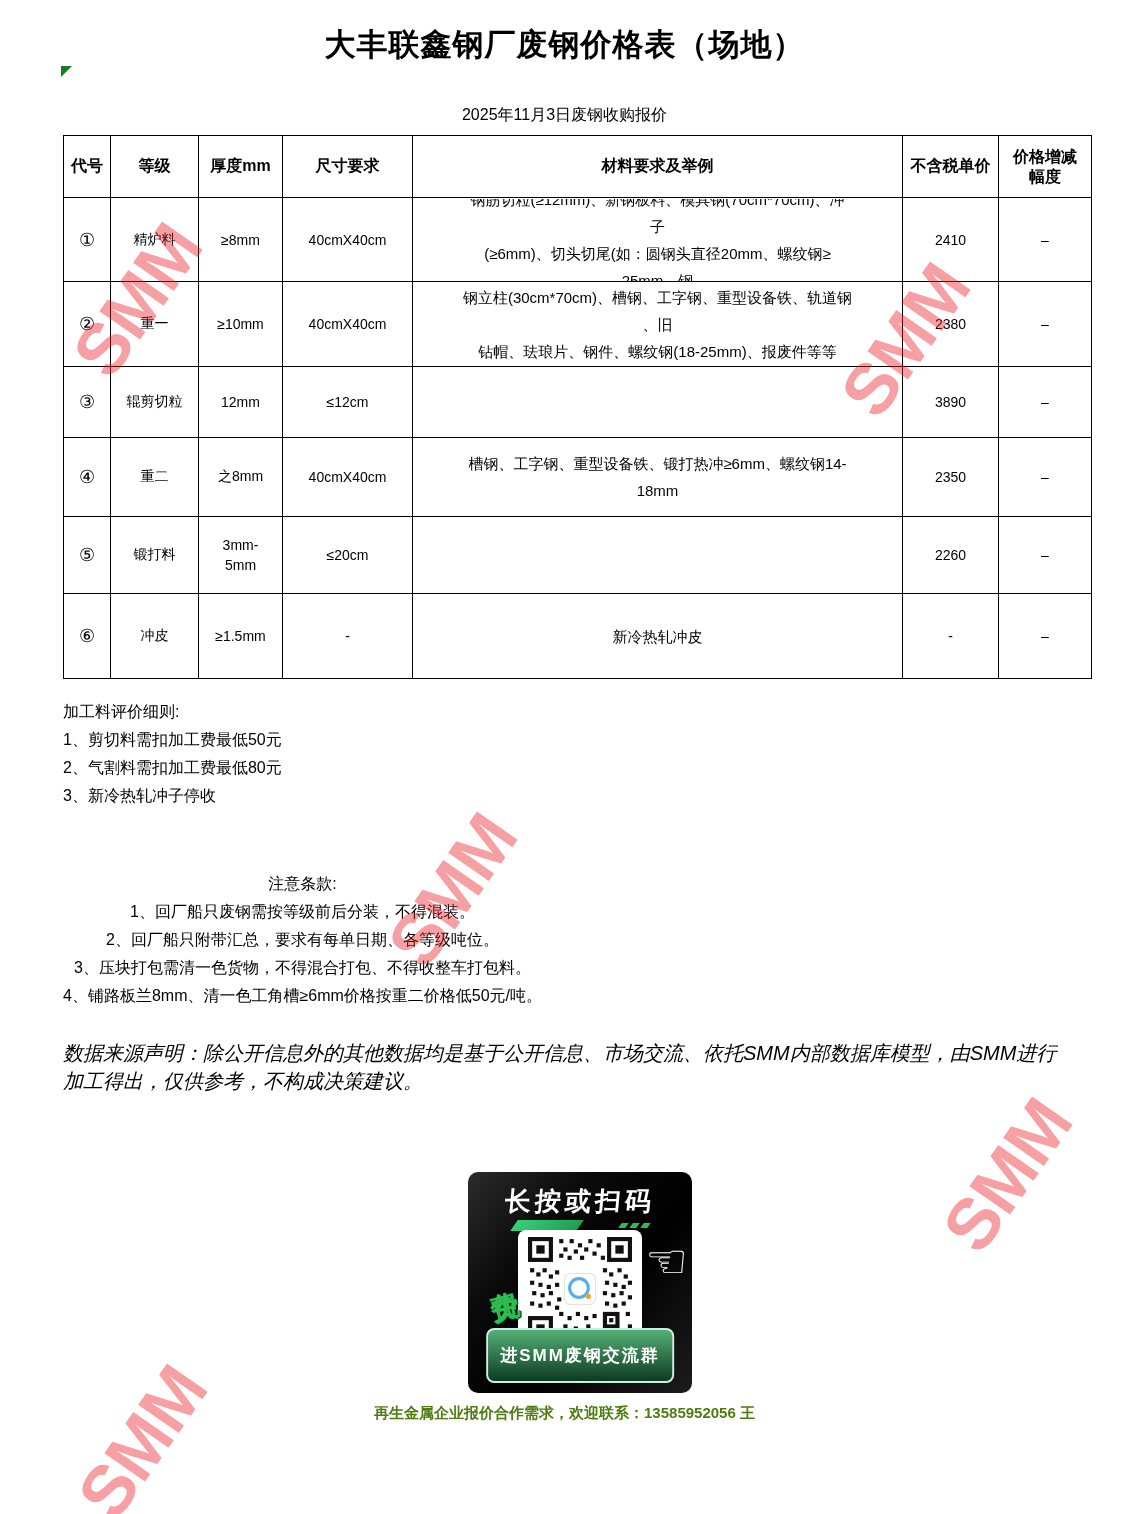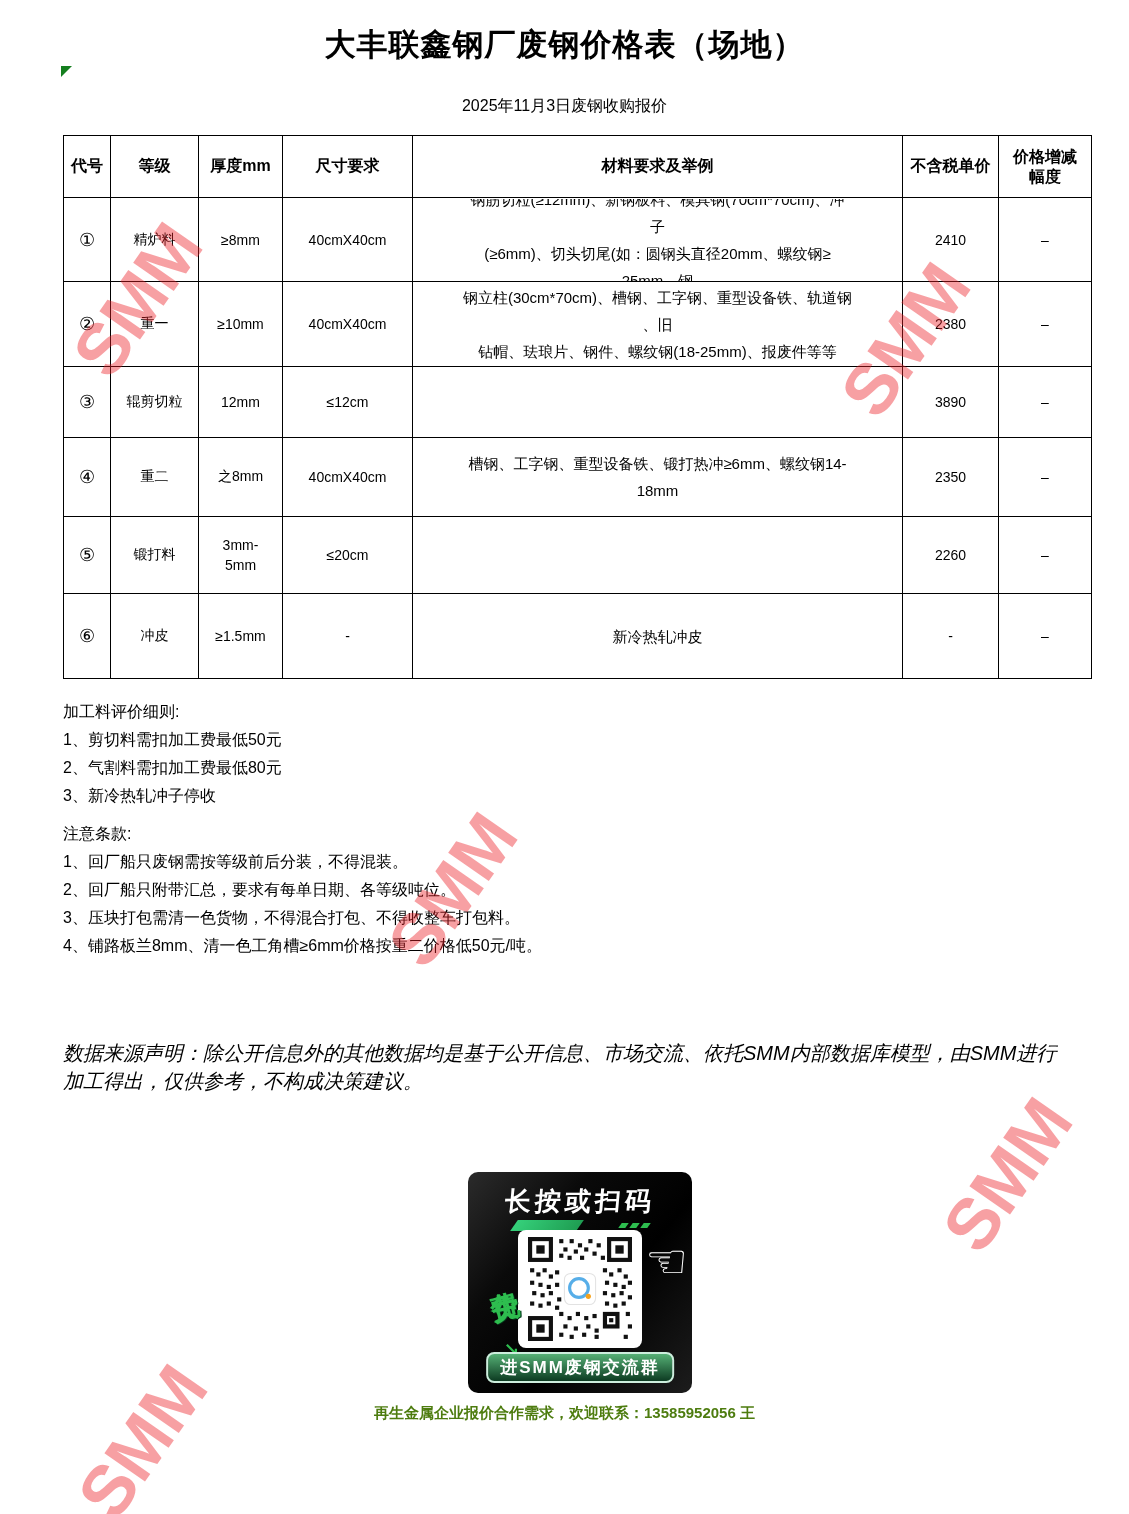--- a/index.html
+++ b/index.html
@@ -5,60 +5,60 @@
   html,body{margin:0;padding:0;}
   body{
     width:1129px;height:1514px;position:relative;background:#fff;
     font-family:"Liberation Sans", sans-serif;color:#000;overflow:hidden;
   }
   
   .corner-flag{position:absolute;left:61px;top:66px;width:0;height:0;
     border-top:11px solid #157f1f;border-right:11px solid transparent;}
   .title{position:absolute;top:24px;left:0;width:100%;text-align:center;
     font-size:31px;font-weight:bold;letter-spacing:1px;}
-  .subtitle{position:absolute;top:96px;left:0;width:100%;text-align:center;font-size:16px;}
+  .subtitle{position:absolute;top:105px;left:0;width:100%;text-align:center;font-size:16px;}
   
   table.price{border-collapse:collapse;table-layout:fixed;position:absolute;left:63px;top:135px;width:1028px;}
   .price th,.price td{border:1px solid #000;text-align:center;vertical-align:middle;padding:0;overflow:hidden;}
   .price th{font-size:16px;font-weight:bold;}
   .price thead tr{height:62px;}
   .price .hl{display:block;line-height:20px;}
   tr.r0{height:84px;} tr.r1{height:85px;} tr.r2{height:71px;}
   tr.r3{height:79px;} tr.r4{height:77px;} tr.r5{height:85px;}
   .price td{font-size:14px;}
   td.code{font-size:18px;}
   td.mat{font-size:15px;}
   .ml{display:block;line-height:27px;white-space:nowrap;}
   .clipwrap{height:82px;overflow:hidden;}
   .clipwrap .lines{margin-top:-13px;}
   .t2{display:block;line-height:20px;}
   .t1{display:block;line-height:20px;}
   
   .notes{position:absolute;left:63px;font-size:16px;line-height:28px;}
   .notes.n1{top:698px;}
-  .notes.n2{top:820px;}
+  .notes.n2{top:870px;text-align:center;}
   .disclaimer{position:absolute;left:63px;top:1039px;width:1005px;
     font-style:italic;font-size:20px;line-height:28px;}
   
   .banner{position:absolute;left:468px;top:1172px;width:224px;height:221px;border-radius:10px;
     background:linear-gradient(130deg,#2b2b2b,#0a0a0a 30%,#000 60%,#1c1c1c);overflow:hidden;}
   .banner .heading{position:absolute;top:12px;left:0;width:100%;text-align:center;color:#fff;
     font-weight:800;font-size:26px;letter-spacing:4px;transform:skewX(-5deg);}
   .qrbox{position:absolute;left:50px;top:58px;width:124px;height:118px;background:#fff;border-radius:8px;padding:7px;box-sizing:border-box;}
   .qraccent{position:absolute;left:46px;top:48px;width:66px;height:11px;
     background:linear-gradient(90deg,#35d07a,#1f9d52);transform:skewX(-35deg);}
   .qrdashes{position:absolute;left:152px;top:51px;width:7px;height:5px;background:#2ebd4f;
     box-shadow:11px 0 0 #2ebd4f,22px 0 0 #2ebd4f;transform:skewX(-35deg);}
   .free{position:absolute;left:12px;top:98px;writing-mode:vertical-rl;text-orientation:upright;
     color:#2ebd4f;font-weight:800;font-size:29px;line-height:1;transform:rotate(-15deg);
     text-shadow:1px 1px 0 #063d1e;}
   .free-arrow{position:absolute;left:36px;top:166px;color:#2ebd4f;font-weight:800;font-size:18px;}
   .hand{position:absolute;right:4px;top:66px;font-size:48px;color:#fff;line-height:1;}
   .pill{position:absolute;left:50%;transform:translateX(-50%);bottom:10px;white-space:nowrap;
-    padding:2px 12px;border:2px solid #cdeedd;border-radius:8px;
+    padding:14px 12px;border:2px solid #cdeedd;border-radius:8px;
     background:linear-gradient(180deg,#55b075,#0d3b22);
     color:#fff;font-weight:800;font-size:17px;letter-spacing:2px;}
   .caption{position:absolute;top:1404px;left:0;width:100%;text-align:center;
     font-size:15px;font-weight:600;color:#4d7c0f;}
   
   .wm{position:absolute;font-weight:800;font-size:72px;line-height:1;letter-spacing:-1px;
     color:rgba(237,28,36,0.42);transform:translate(-50%,-50%) rotate(-55deg);
     pointer-events:none;z-index:5;}
   .wm1{left:137px;top:300px;} .wm2{left:905px;top:340px;} .wm3{left:452px;top:890px;}
   .wm4{left:1007px;top:1175px;} .wm5{left:142px;top:1442px;}

